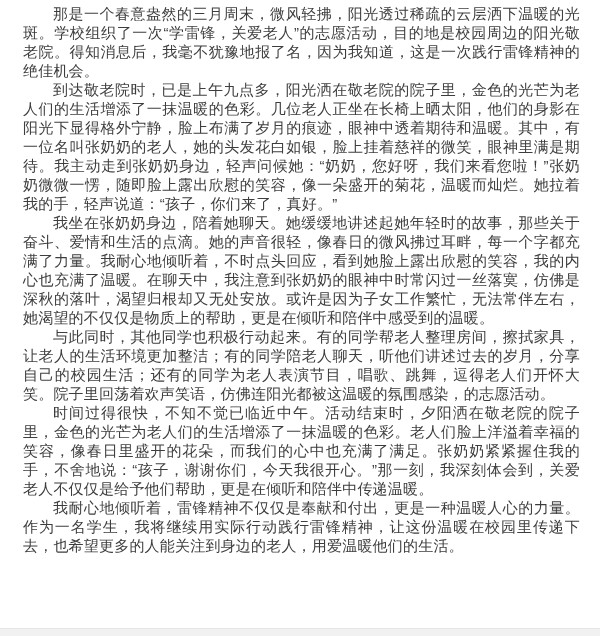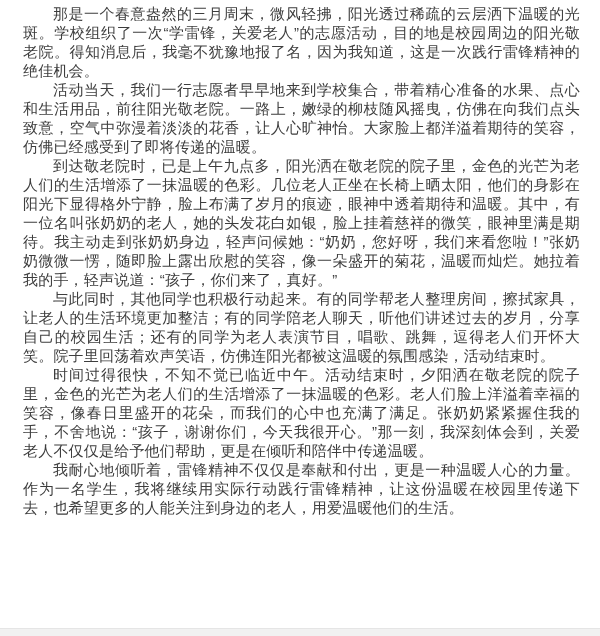--- a/index.html
+++ b/index.html
@@ -41,20 +41,20 @@
     background: #f1f1f1;
     border-top: 1px solid #e5e5e5;
     box-sizing: border-box;
   }
 </style>
 </head>
 <body>
 
 <div class="doc-page">
   <p>那是一个春意盎然的三月周末，微风轻拂，阳光透过稀疏的云层洒下温暖的光斑。学校组织了一次“学雷锋，关爱老人”的志愿活动，目的地是校园周边的阳光敬老院。得知消息后，我毫不犹豫地报了名，因为我知道，这是一次践行雷锋精神的绝佳机会。</p>
-  <p>活动当天，我们一行志愿者早早地来到学校集合，带着精心准备的水果、点心和生活用品，前往阳光敬老院。一路上，嫩绿的柳枝随风摇曳，仿佛在向我们点头致意，空气中弥漫着淡淡的花香，让人心旷神怡。大家脸上都洋溢着期待的笑容，仿佛已经感受到了即将传递的温暖。</p>
   <p>到达敬老院时，已是上午九点多，阳光洒在敬老院的院子里，金色的光芒为老人们的生活增添了一抹温暖的色彩。几位老人正坐在长椅上晒太阳，他们的身影在阳光下显得格外宁静，脸上布满了岁月的痕迹，眼神中透着期待和温暖。其中，有一位名叫张奶奶的老人，她的头发花白如银，脸上挂着慈祥的微笑，眼神里满是期待。我主动走到张奶奶身边，轻声问候她：“奶奶，您好呀，我们来看您啦！”张奶奶微微一愣，随即脸上露出欣慰的笑容，像一朵盛开的菊花，温暖而灿烂。她拉着我的手，轻声说道：“孩子，你们来了，真好。”</p>
-  <p>与此同时，其他同学也积极行动起来。有的同学帮老人整理房间，擦拭家具，让老人的生活环境更加整洁；有的同学陪老人聊天，听他们讲述过去的岁月，分享自己的校园生活；还有的同学为老人表演节目，唱歌、跳舞，逗得老人们开怀大笑。院子里回荡着欢声笑语，仿佛连阳光都被这温暖的氛围感染，活动结束时。</p>
+  <p>我坐在张奶奶身边，陪着她聊天。她缓缓地讲述起她年轻时的故事，那些关于奋斗、爱情和生活的点滴。她的声音很轻，像春日的微风拂过耳畔，每一个字都充满了力量。我耐心地倾听着，不时点头回应，看到她脸上露出欣慰的笑容，我的内心也充满了温暖。在聊天中，我注意到张奶奶的眼神中时常闪过一丝落寞，仿佛是深秋的落叶，渴望归根却又无处安放。或许是因为子女工作繁忙，无法常伴左右，她渴望的不仅仅是物质上的帮助，更是在倾听和陪伴中感受到的温暖。</p>
+  <p>与此同时，其他同学也积极行动起来。有的同学帮老人整理房间，擦拭家具，让老人的生活环境更加整洁；有的同学陪老人聊天，听他们讲述过去的岁月，分享自己的校园生活；还有的同学为老人表演节目，唱歌、跳舞，逗得老人们开怀大笑。院子里回荡着欢声笑语，仿佛连阳光都被这温暖的氛围感染，的志愿活动。</p>
   <p>时间过得很快，不知不觉已临近中午。活动结束时，夕阳洒在敬老院的院子里，金色的光芒为老人们的生活增添了一抹温暖的色彩。老人们脸上洋溢着幸福的笑容，像春日里盛开的花朵，而我们的心中也充满了满足。张奶奶紧紧握住我的手，不舍地说：“孩子，谢谢你们，今天我很开心。”那一刻，我深刻体会到，关爱老人不仅仅是给予他们帮助，更是在倾听和陪伴中传递温暖。</p>
   <p>我耐心地倾听着，雷锋精神不仅仅是奉献和付出，更是一种温暖人心的力量。作为一名学生，我将继续用实际行动践行雷锋精神，让这份温暖在校园里传递下去，也希望更多的人能关注到身边的老人，用爱温暖他们的生活。</p>
 </div>
 
 <div class="window-bottom-bar"></div>
 
 </body></html>

